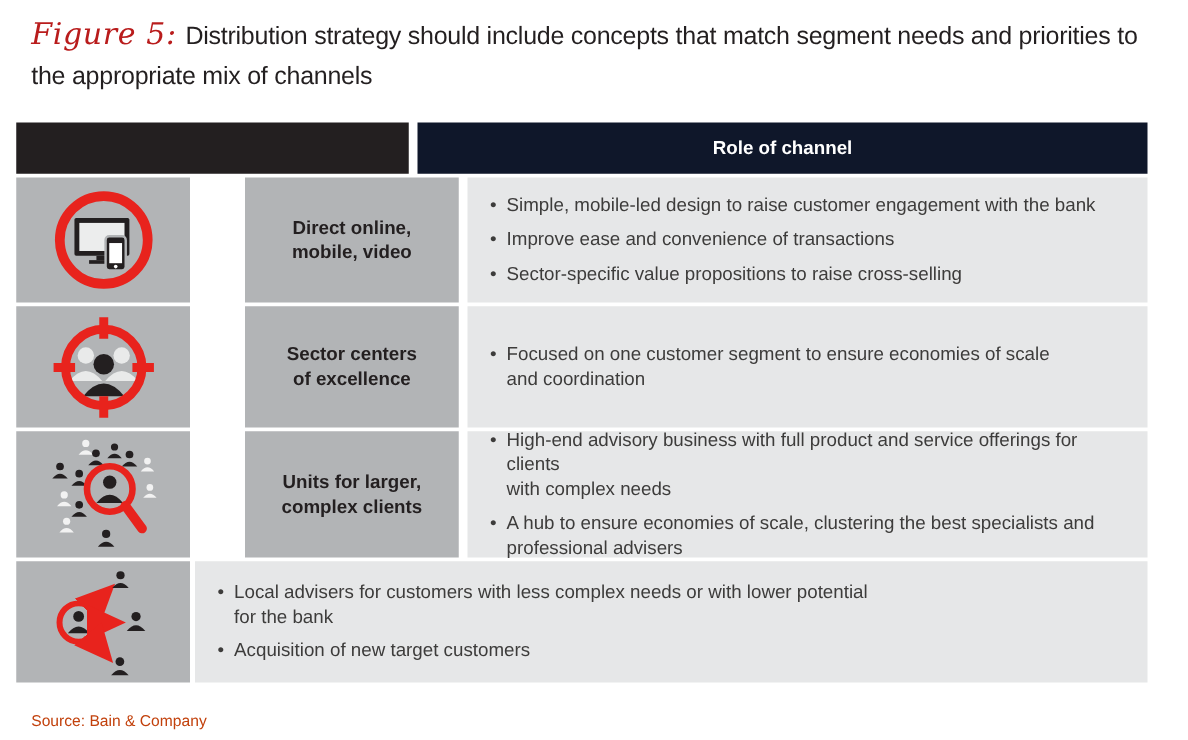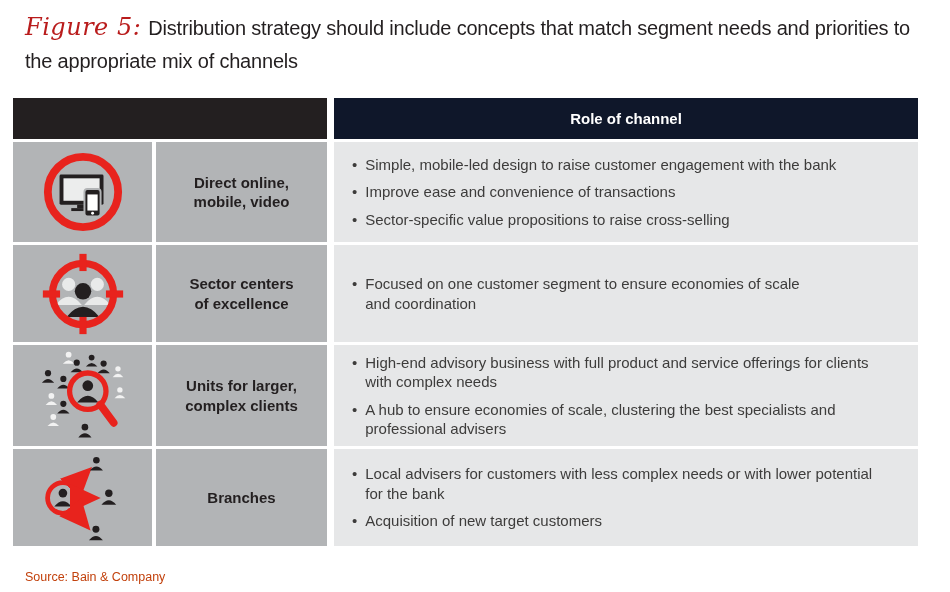--- a/index.html
+++ b/index.html
@@ -21,21 +21,21 @@
               align-items:center; justify-content:center;
               font-weight:bold; font-size:15px; }
 
   .body-row { display:flex; margin-bottom:3px; }
   .icon-cell { width:139px; background:#b2b4b6; margin-right:4px;
                display:flex; align-items:center; justify-content:center; }
   .label-cell{ width:171px; background:#b2b4b6; margin-right:7px;
                display:flex; align-items:center; justify-content:center;
                text-align:center; font-weight:bold; font-size:15px;
                color:#231f20; line-height:1.3; white-space:pre-line;
-               padding:0 14px; }
+               padding:0 14px;margin-left:40px; }
   .content-cell { flex:1; background:#e6e7e8; display:flex;
                   flex-direction:column; justify-content:center;
                   gap:8px; padding:10px 16px 10px 18px; }
   .bullet { display:flex; font-size:15px; color:#3d3c3b; line-height:1.3; }
   .bullet .dot { margin-right:8px; flex:0 0 auto; }
   .bullet .txt { white-space:pre-line; }
 
   .h100 { height:100px; } .h97 { height:97px; } .h101 { height:101px; }
 
   
@@ -172,21 +172,20 @@
         <g stroke="#e8231d" stroke-width="5" fill="none">
           <line x1="39" y1="34" x2="52" y2="21" marker-end="url(#arrowhead)"></line>
           <line x1="45" y1="46" x2="58" y2="46" marker-end="url(#arrowhead)"></line>
           <line x1="39" y1="58" x2="51" y2="72" marker-end="url(#arrowhead)"></line>
         </g>
         <use href="#person" width="16" height="16" x="56" y="2" fill="#231f20"></use>
         <use href="#person" width="18" height="18" x="68" y="36" fill="#231f20"></use>
         <use href="#person" width="17" height="17" x="55" y="74" fill="#231f20"></use>
       </svg>
     </div>
-    <div class="label-cell">Branches</div>
     <div class="content-cell">
       <div class="bullet">
           <span class="dot">•</span>
           <span class="txt">Local advisers for customers with less complex needs  or with lower potential
 for the bank</span>
         </div>
       <div class="bullet">
           <span class="dot">•</span>
           <span class="txt">Acquisition of new target customers</span>
         </div>

